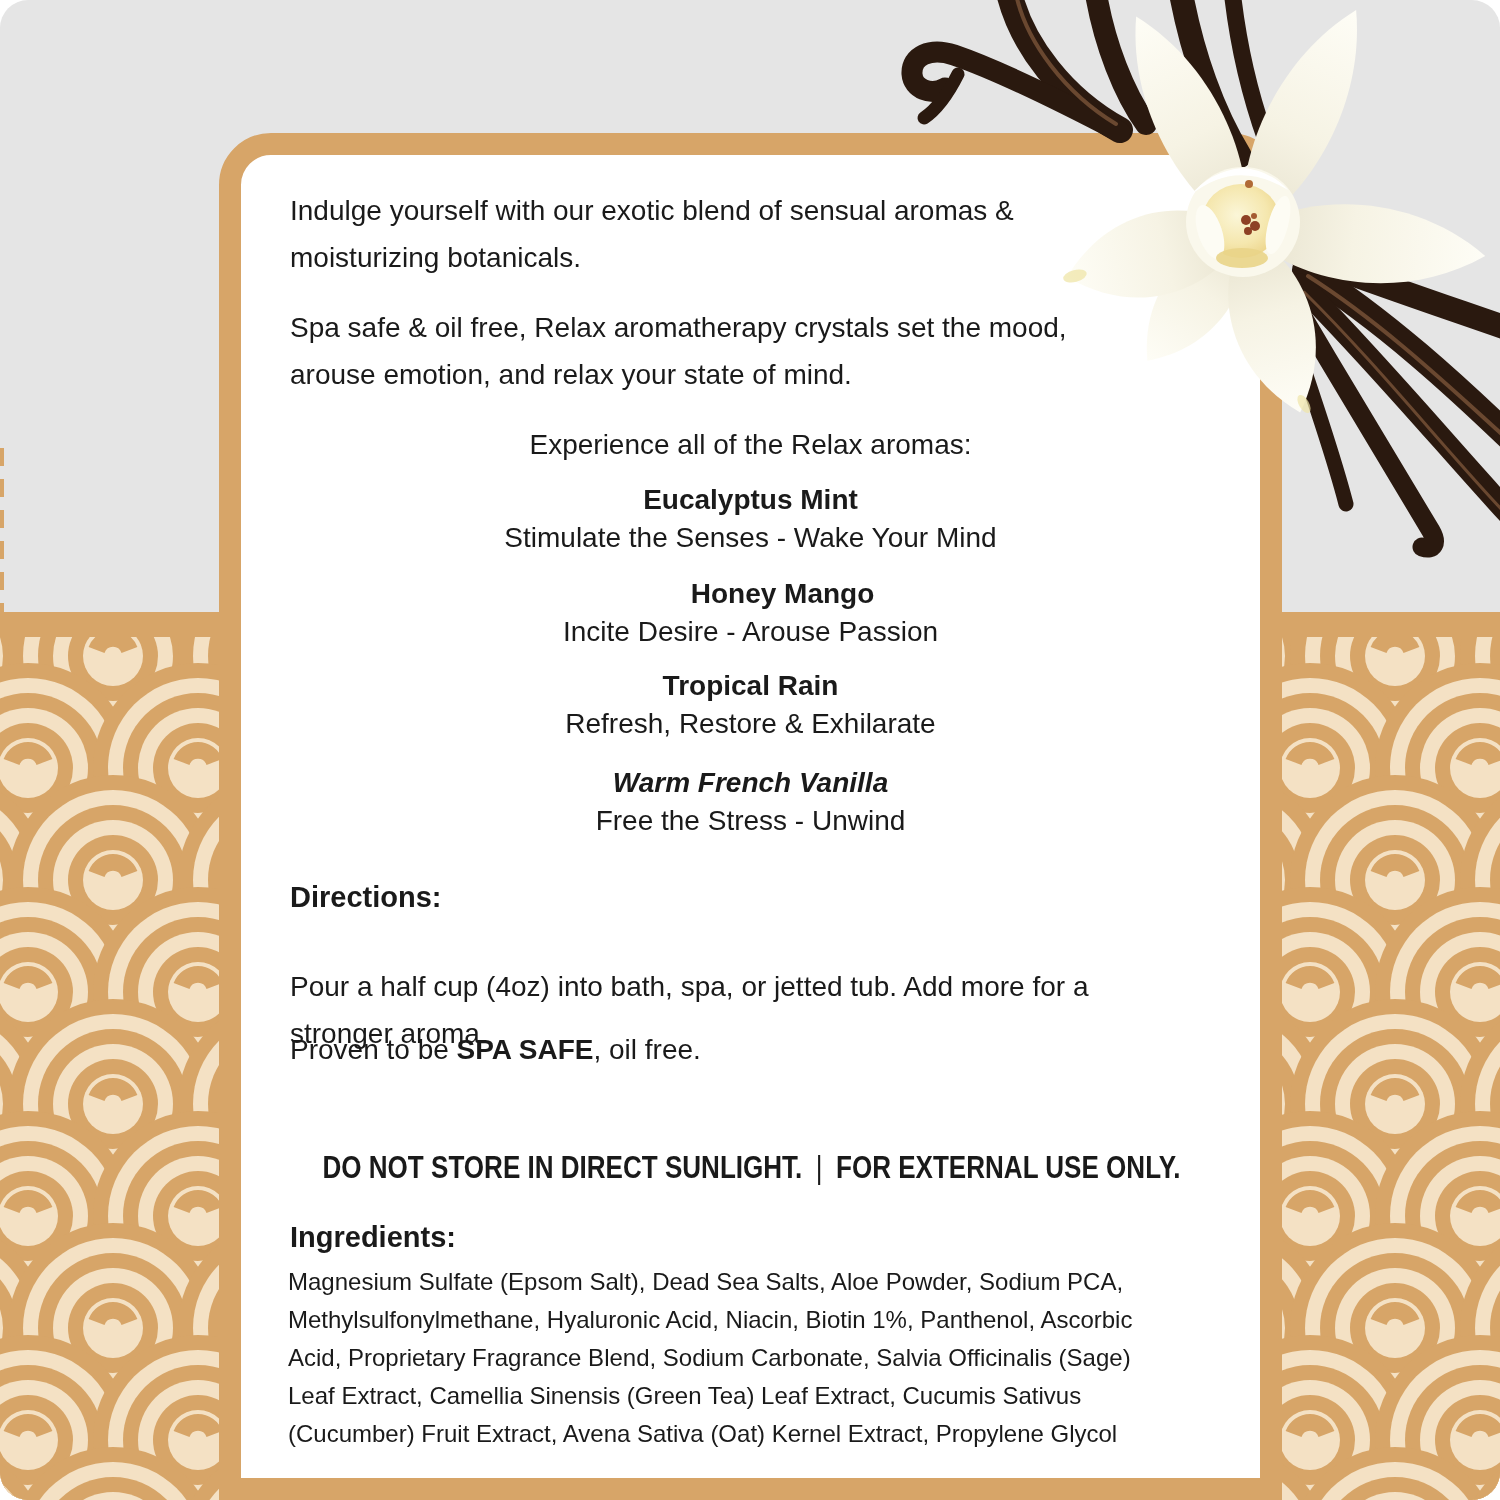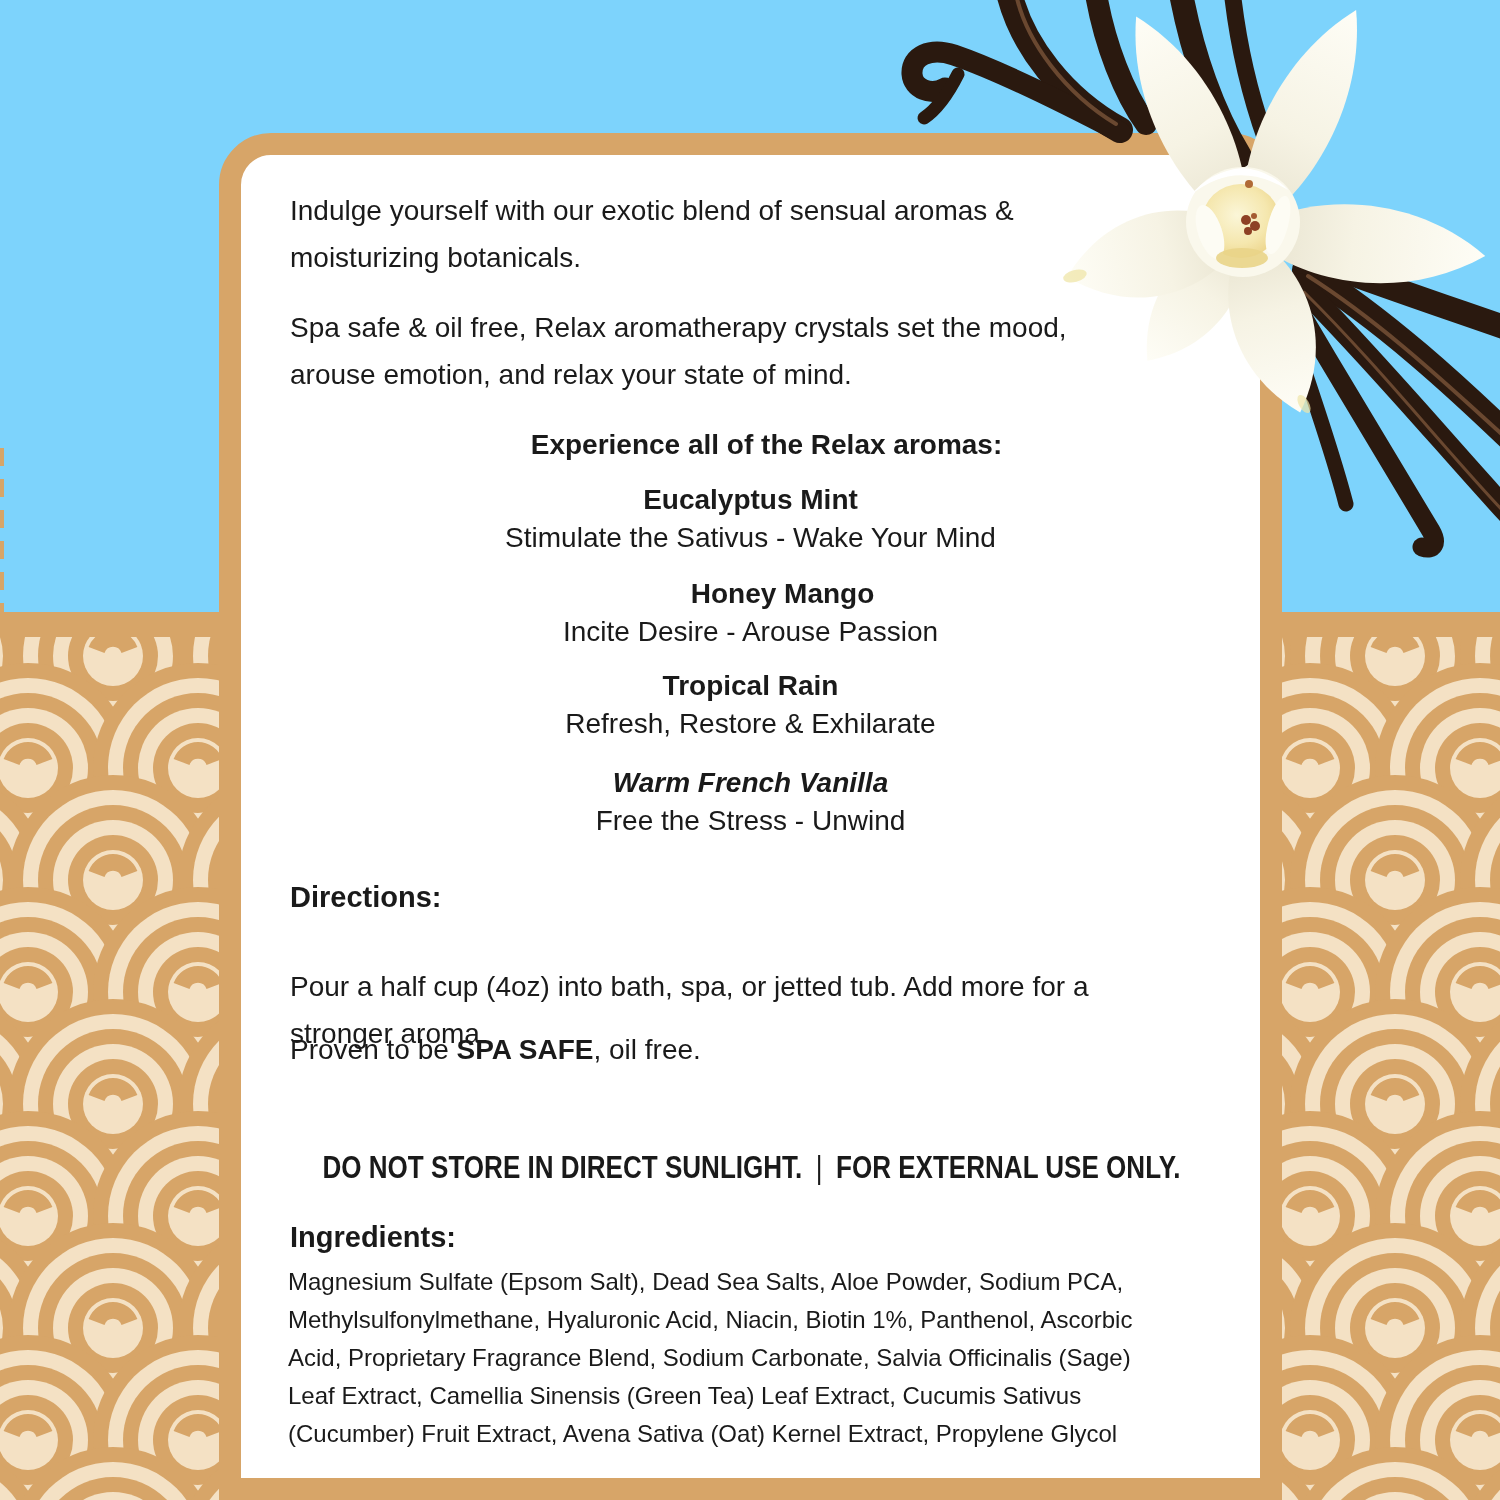--- a/index.html
+++ b/index.html
@@ -5,23 +5,24 @@
   :root{
     --tan:#D7A568;
     --cream:#F4E1C4;
     --ink:#1A1A1A;
     --card:#FFFFFF;
     --pod:#2A190F;
   }
   html,body{margin:0;padding:0;background:#FFFFFF;}
   .page{
     position:relative;width:1500px;height:1500px;overflow:hidden;
-    background:#7dd3fc;
+    background:#e5e5e5;
     font-family:"Liberation Sans","DejaVu Sans",sans-serif;
     color:var(--ink);
+    border-radius:28px;
   }
   
   .strip{position:absolute;top:612px;height:888px;z-index:1;}
   .strip-left{left:0;width:219px;}
   .strip-right{left:1282px;width:218px;}
   .strip-band{width:100%;height:25px;background:var(--tan);}
   svg.seigaiha{display:block;}
   .edge-dashes{
     position:absolute;left:0;top:448px;width:4px;height:164px;z-index:1;
     background:repeating-linear-gradient(180deg,var(--tan) 0 18px,transparent 18px 31px);
@@ -33,21 +34,21 @@
     border-bottom-width:22px;border-radius:52px 52px 0 0;
     background:var(--card);z-index:2;
   }
   
   .content{position:absolute;inset:0;z-index:4;font-size:28px;line-height:47px;}
   .l{position:absolute;left:290px;width:1000px;white-space:pre-line;}
   .c{position:absolute;left:241px;width:1019px;text-align:center;}
   .b{font-weight:bold;}
   .p1{top:187px;}
   .p2{top:304px;}
-  .hx{top:421px;font-weight:bold;padding-left:16px;}
+  .hx{top:421px;font-weight:normal;}
   .a0n{top:476px;font-weight:bold;}  .a0t{top:514px;}
   .a1n{top:570px;font-weight:bold;padding-left:32px;}  .a1t{top:608px;}
   .a2n{top:662px;font-weight:bold;}  .a2t{top:700px;}
   .a3n{top:759px;font-weight:bold;font-style:italic;}  .a3t{top:797px;}
   .dirh{top:874px;font-weight:bold;font-size:29px;}
   .dirb{top:963px;}
   .pv1{top:1026px;}
   .pv2{top:1062px;}
   .warn{top:1144px;font-weight:bold;font-size:31px;transform:scaleX(.84);transform-origin:50% 50%;white-space:nowrap;}
   .warn .sep{display:inline-block;margin:0 16px;font-weight:normal;}
@@ -642,21 +643,21 @@
 
   <div class="content">
     <div class="l p1">Indulge yourself with our exotic blend of sensual aromas &amp;
 moisturizing botanicals.</div>
     <div class="l p2">Spa safe &amp; oil free, Relax aromatherapy crystals set the mood,
 arouse emotion, and relax your state of mind.</div>
 
     <div class="c hx">Experience all of the Relax aromas:</div>
 
     <div class="c a0n">Eucalyptus Mint</div>
-    <div class="c a0t">Stimulate the Sativus - Wake Your Mind</div>
+    <div class="c a0t">Stimulate the Senses - Wake Your Mind</div>
     <div class="c a1n">Honey Mango</div>
     <div class="c a2n">Tropical Rain</div>
     <div class="c a1t">Incite Desire - Arouse Passion</div>
     <div class="c a2t">Refresh, Restore &amp; Exhilarate</div>
     <div class="c a3n">Warm French Vanilla</div>
     <div class="c a3t">Free the Stress - Unwind</div>
 
     <div class="l dirh">Directions:</div>
     <div class="l dirb">Pour a half cup (4oz) into bath, spa, or jetted tub. Add more for a
 stronger aroma.</div>

